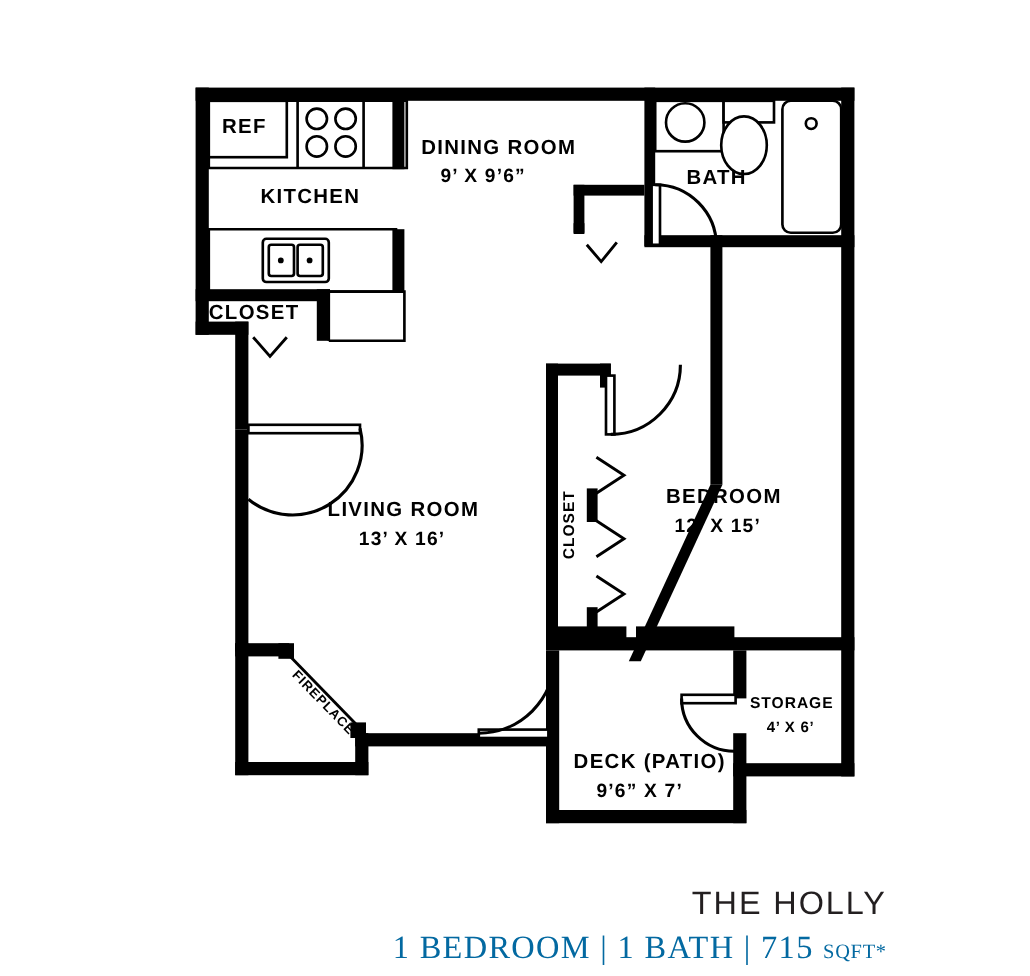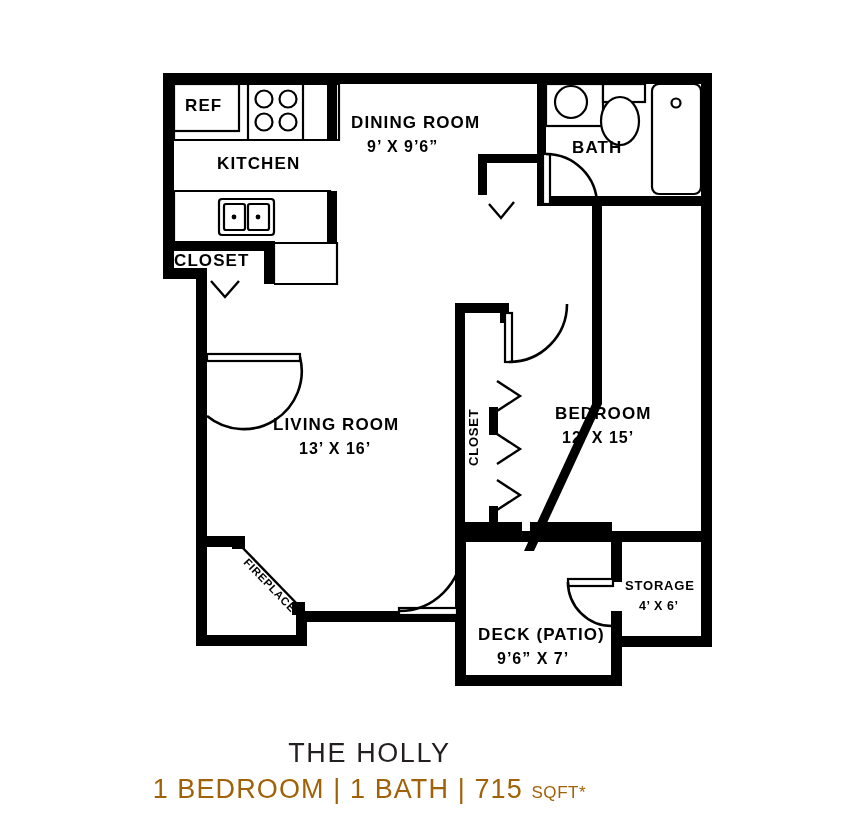--- a/index.html
+++ b/index.html
@@ -28,37 +28,37 @@
     top: 0;
     width: 858px;
     height: 813px;
     display: block;
   }
   .caption-block {
     position: absolute;
     left: 0;
     top: 702px;
     width: 739px;
-    text-align: center;
+    text-align: right;
     letter-spacing: 0.5px;
   }
   .caption-title {
     font-family: "Liberation Sans", sans-serif;
     font-size: 27px;
     font-weight: 400;
     letter-spacing: 1.6px;
     color: #231f20;
     line-height: 1.18;
   }
   .caption-sub {
-    font-family: Liberation Sans, sans-serif;
+    font-family: Liberation Serif, serif;
     font-size: 27px;
     font-weight: 400;
     letter-spacing: 1.1px;
-    color: #a16207;
+    color: #0369a1;
     line-height: 1.22;
     margin-top: 3px;
   }
   .caption-sub .sqft {
     font-size: 17px;
     letter-spacing: 0.6px;
   }
   
   .rm-name {
     font-family: "Liberation Sans", sans-serif;

